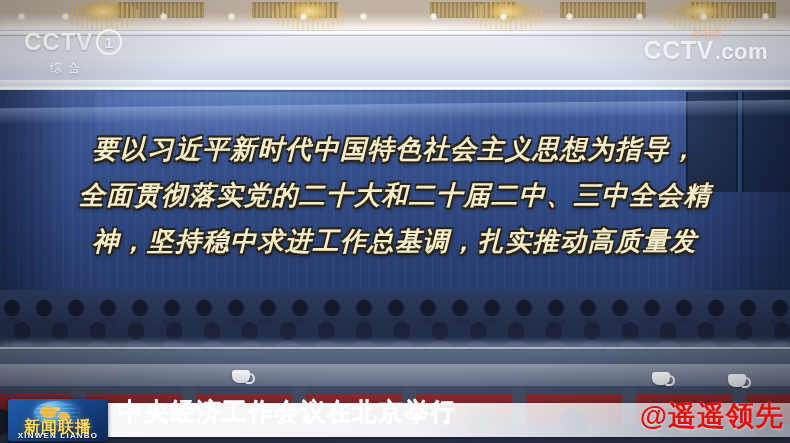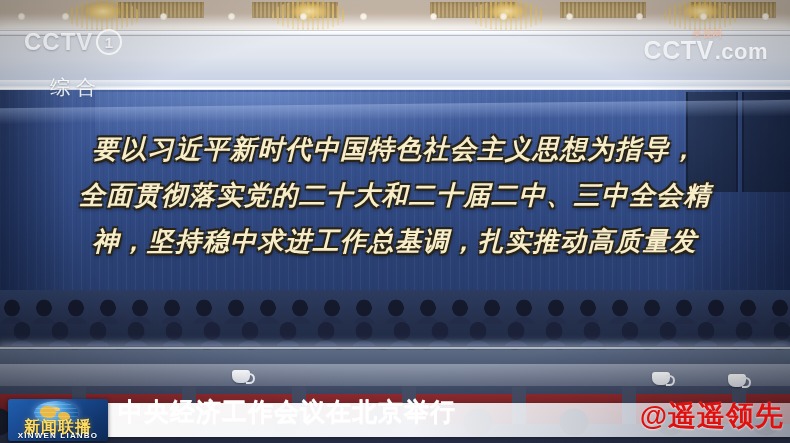--- a/index.html
+++ b/index.html
@@ -199,22 +199,22 @@
     display:flex; align-items:center; gap:3px;
     font-family:"Liberation Sans", sans-serif;
   }
   .cctv1 .num {
     display:inline-flex; align-items:center; justify-content:center;
     width:22px; height:22px; border-radius:50%;
     border:2px solid rgba(255,255,255,.72);
     font-size:15px; line-height:1;
   }
   .cctv1 .sub {
-    margin-top:18px; margin-left:26px;
-    font-size:20px; letter-spacing:6px;
+    margin-top:4px; margin-left:26px;
+    font-size:12px; letter-spacing:6px;
     color: rgba(255,255,255,.88);
     text-shadow:0 1px 2px rgba(70,80,100,.5);
   }
 
   
   .cctvcom {
     position:absolute; right:22px; top:36px;
     color: rgba(255,255,255,.78);
     font-size:25px; font-weight:bold; letter-spacing:.5px;
     text-shadow:0 1px 2px rgba(120,130,150,.4);

